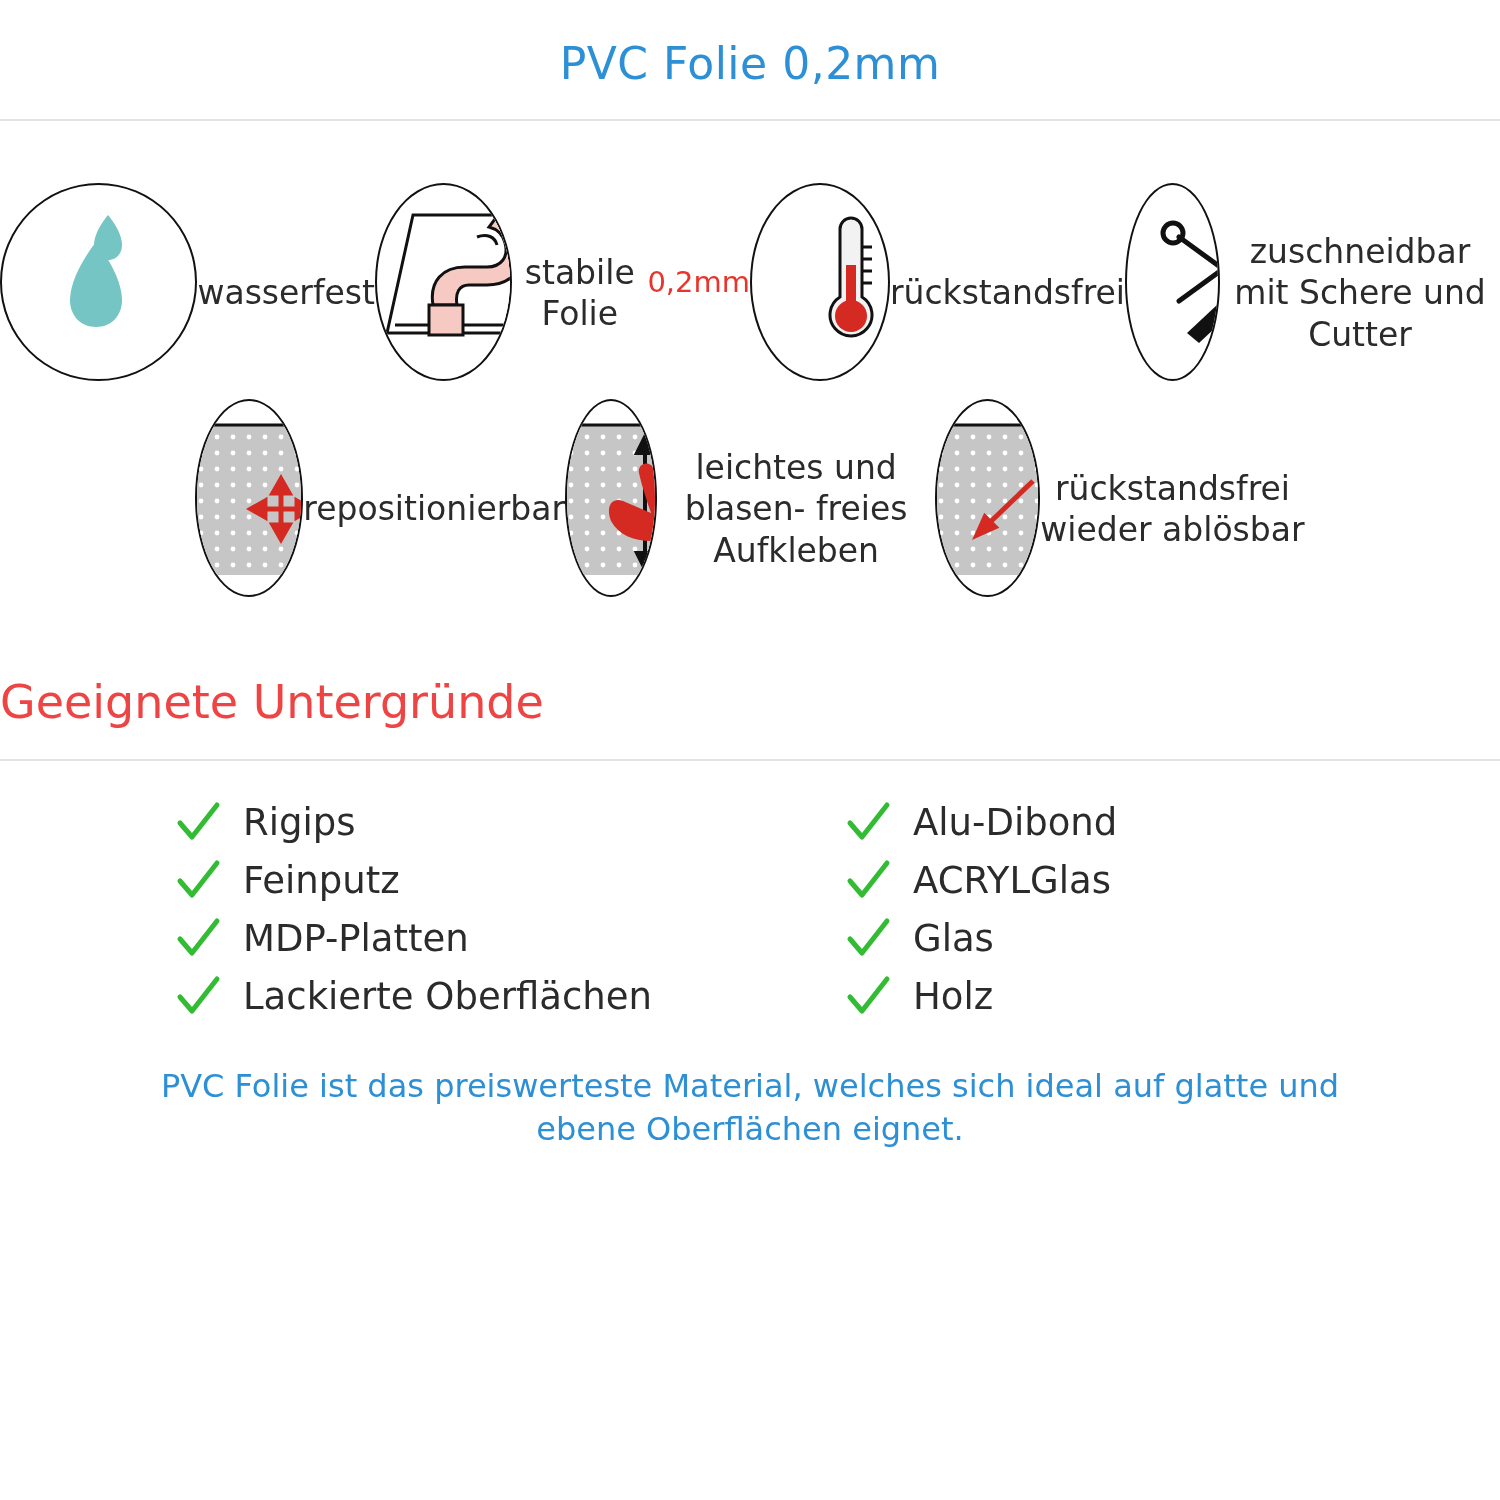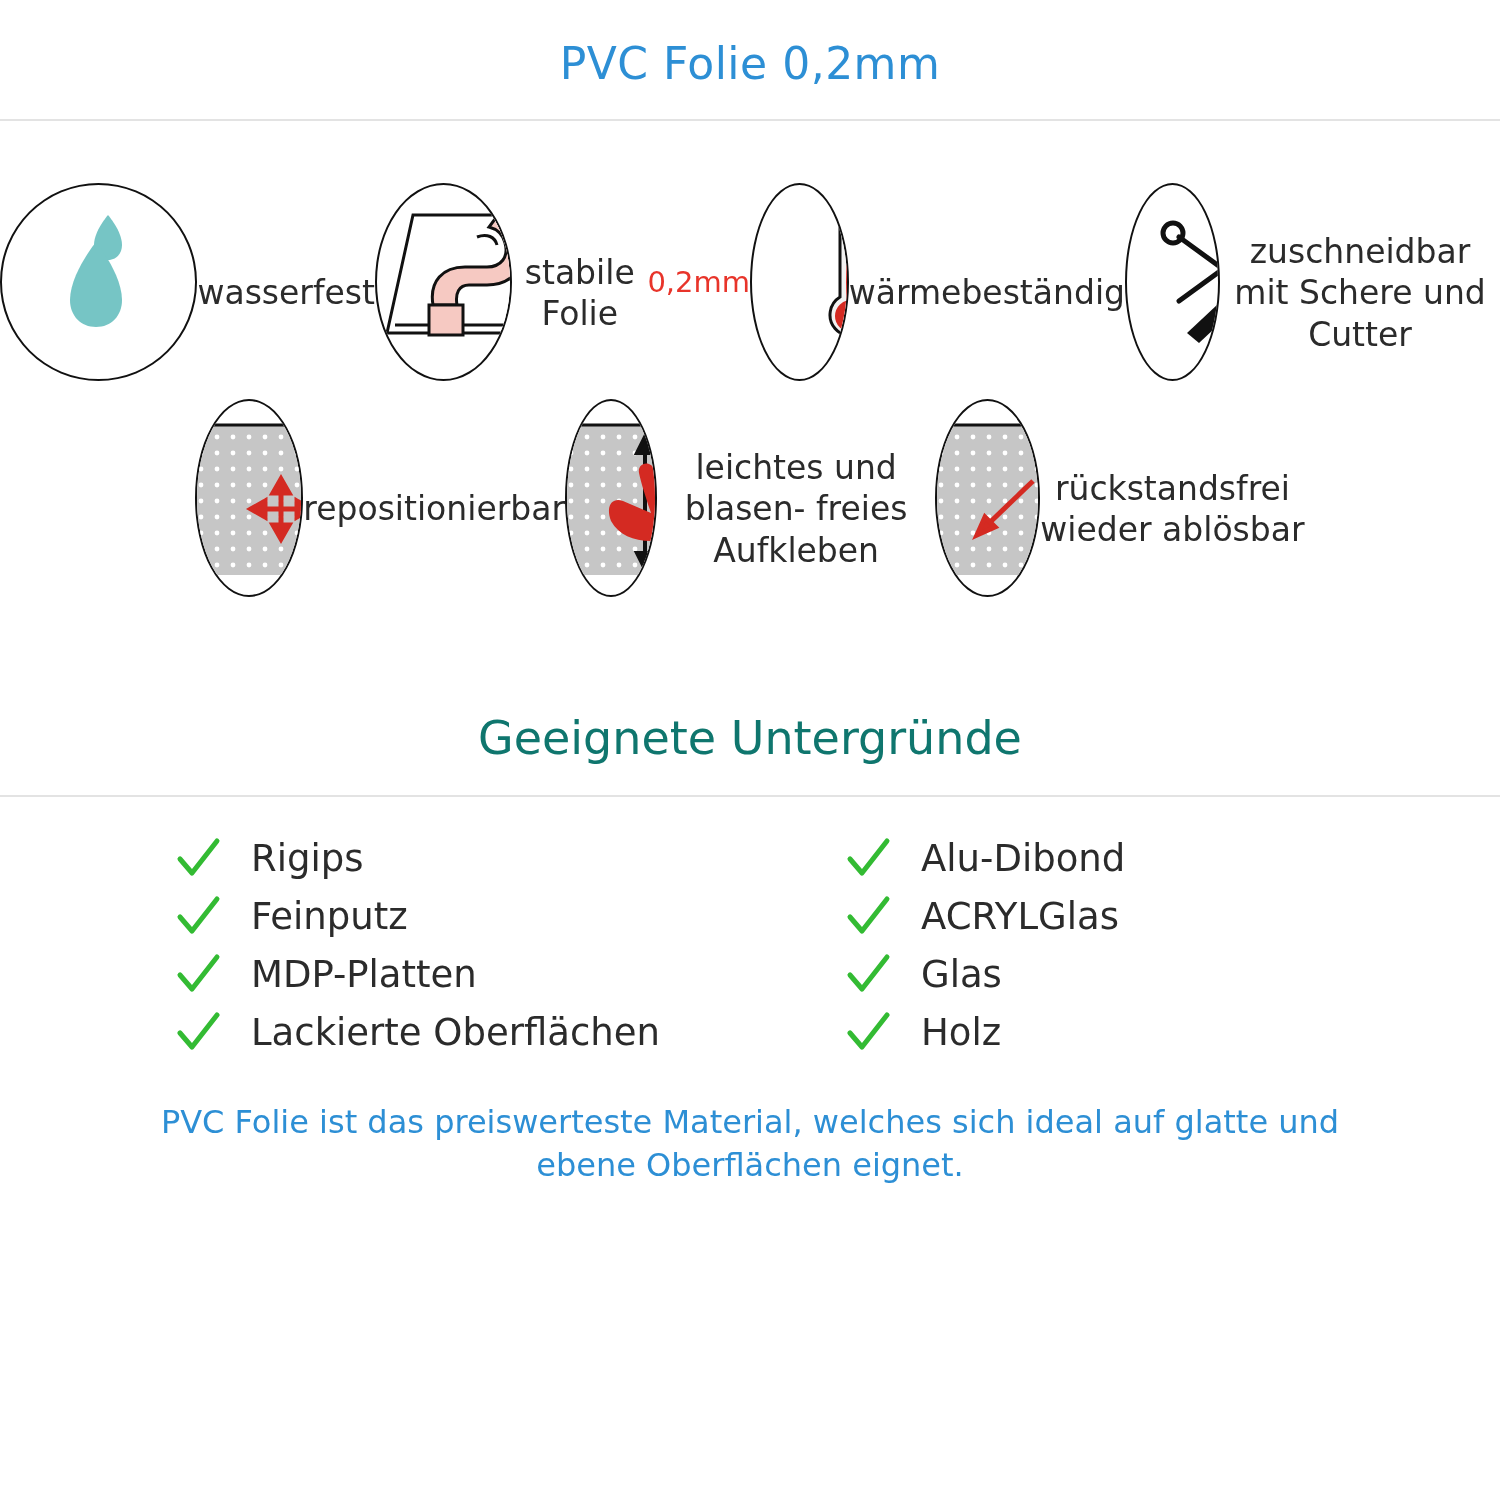--- a/index.html
+++ b/index.html
@@ -74,24 +74,23 @@
   }
   .sub-caption {
     margin-top: 0;
     text-align: right;
     font-size: 29px;
     color: #e8342a;
   }
 
   
   .section-heading {
-    text-align: center;
-    color: #0f766e;
+    color: #ef4444;
     font-size: 46px;
-    margin-top: 114px;
+    margin-top: 78px;
   }
   .rule2 {
     height: 2px;
     background: #e3e3e3;
     margin-top: 30px;
   }
 
   
   .lists {
     display: flex;
@@ -100,21 +99,20 @@
     padding-left: 40px;
   }
   .list-col {
     width: 560px;
   }
   .list-col.right { width: 520px; padding-left: 110px; }
   .list-item {
     display: flex;
     align-items: center;
     margin-bottom: 12px;
-    gap: 8px;
   }
   .check {
     width: 46px;
     height: 46px;
     flex: 0 0 46px;
     margin-right: 22px;
     position: relative;
   }
   .check svg { display: block; }
   .list-label {
@@ -177,21 +175,21 @@
         <svg viewBox="0 0 198 198" width="198" height="198" aria-hidden="true">
           <path d="M88 44 a11 11 0 0 1 22 0 L110 112 a21 21 0 1 1 -22 0 Z" fill="#f2f2f2" stroke="#111" stroke-width="3"></path>
           <circle cx="99" cy="131" r="16" fill="#d42a22"></circle>
           <rect x="94" y="80" width="10" height="46" fill="#d42a22"></rect>
           <line x1="110" y1="62" x2="120" y2="62" stroke="#111" stroke-width="3"></line>
           <line x1="110" y1="74" x2="120" y2="74" stroke="#111" stroke-width="3"></line>
           <line x1="110" y1="86" x2="120" y2="86" stroke="#111" stroke-width="3"></line>
           <line x1="110" y1="98" x2="120" y2="98" stroke="#111" stroke-width="3"></line>
         </svg>
       </div>
-      <div class="caption">wärmebeständig</div>
+      <div class="caption">rückstandsfrei</div>
       <div class="sub-caption"></div>
     </div>
 
     <div class="icon-cell">
       <div class="circle">
         <svg viewBox="0 0 198 198" width="198" height="198" aria-hidden="true">
 
           <g stroke="#111" stroke-width="5" fill="none" stroke-linecap="round">
             <line x1="52" y1="52" x2="140" y2="116"></line>
             <line x1="140" y1="52" x2="52" y2="116"></line>

